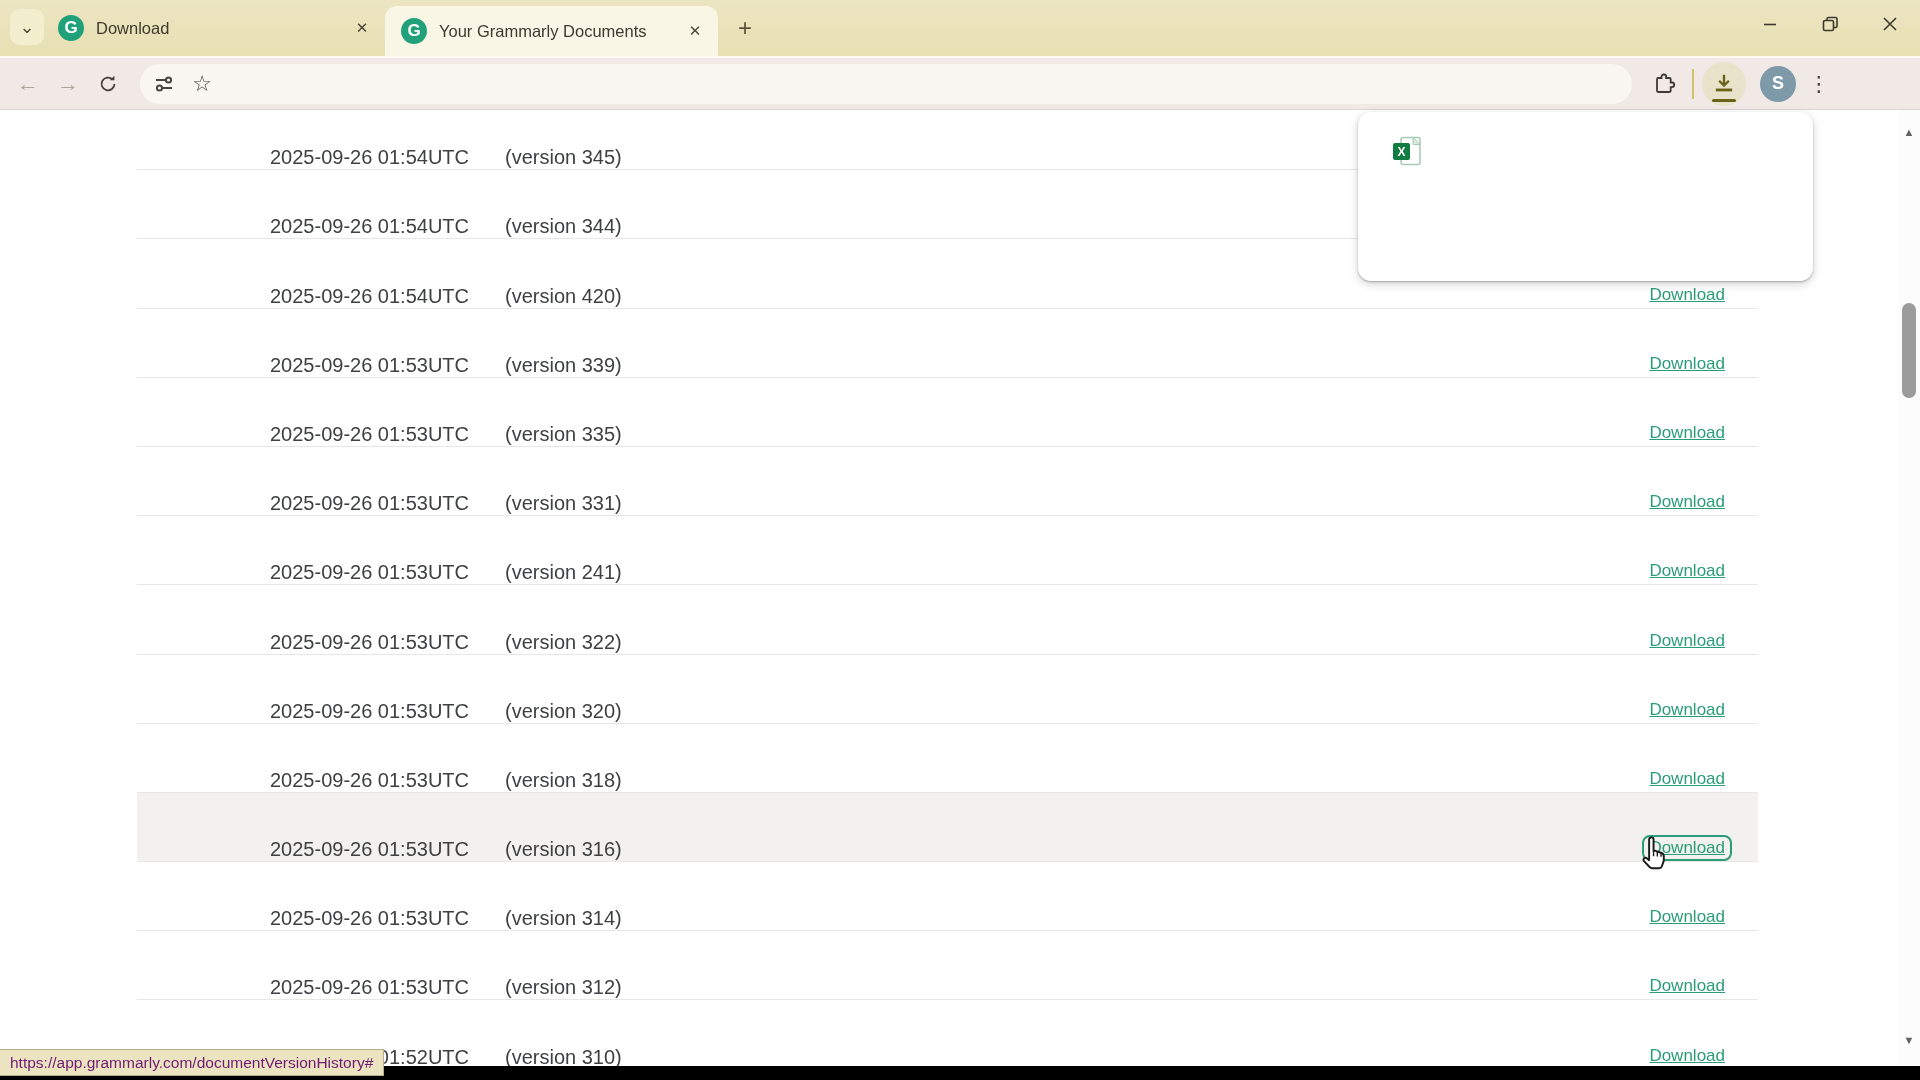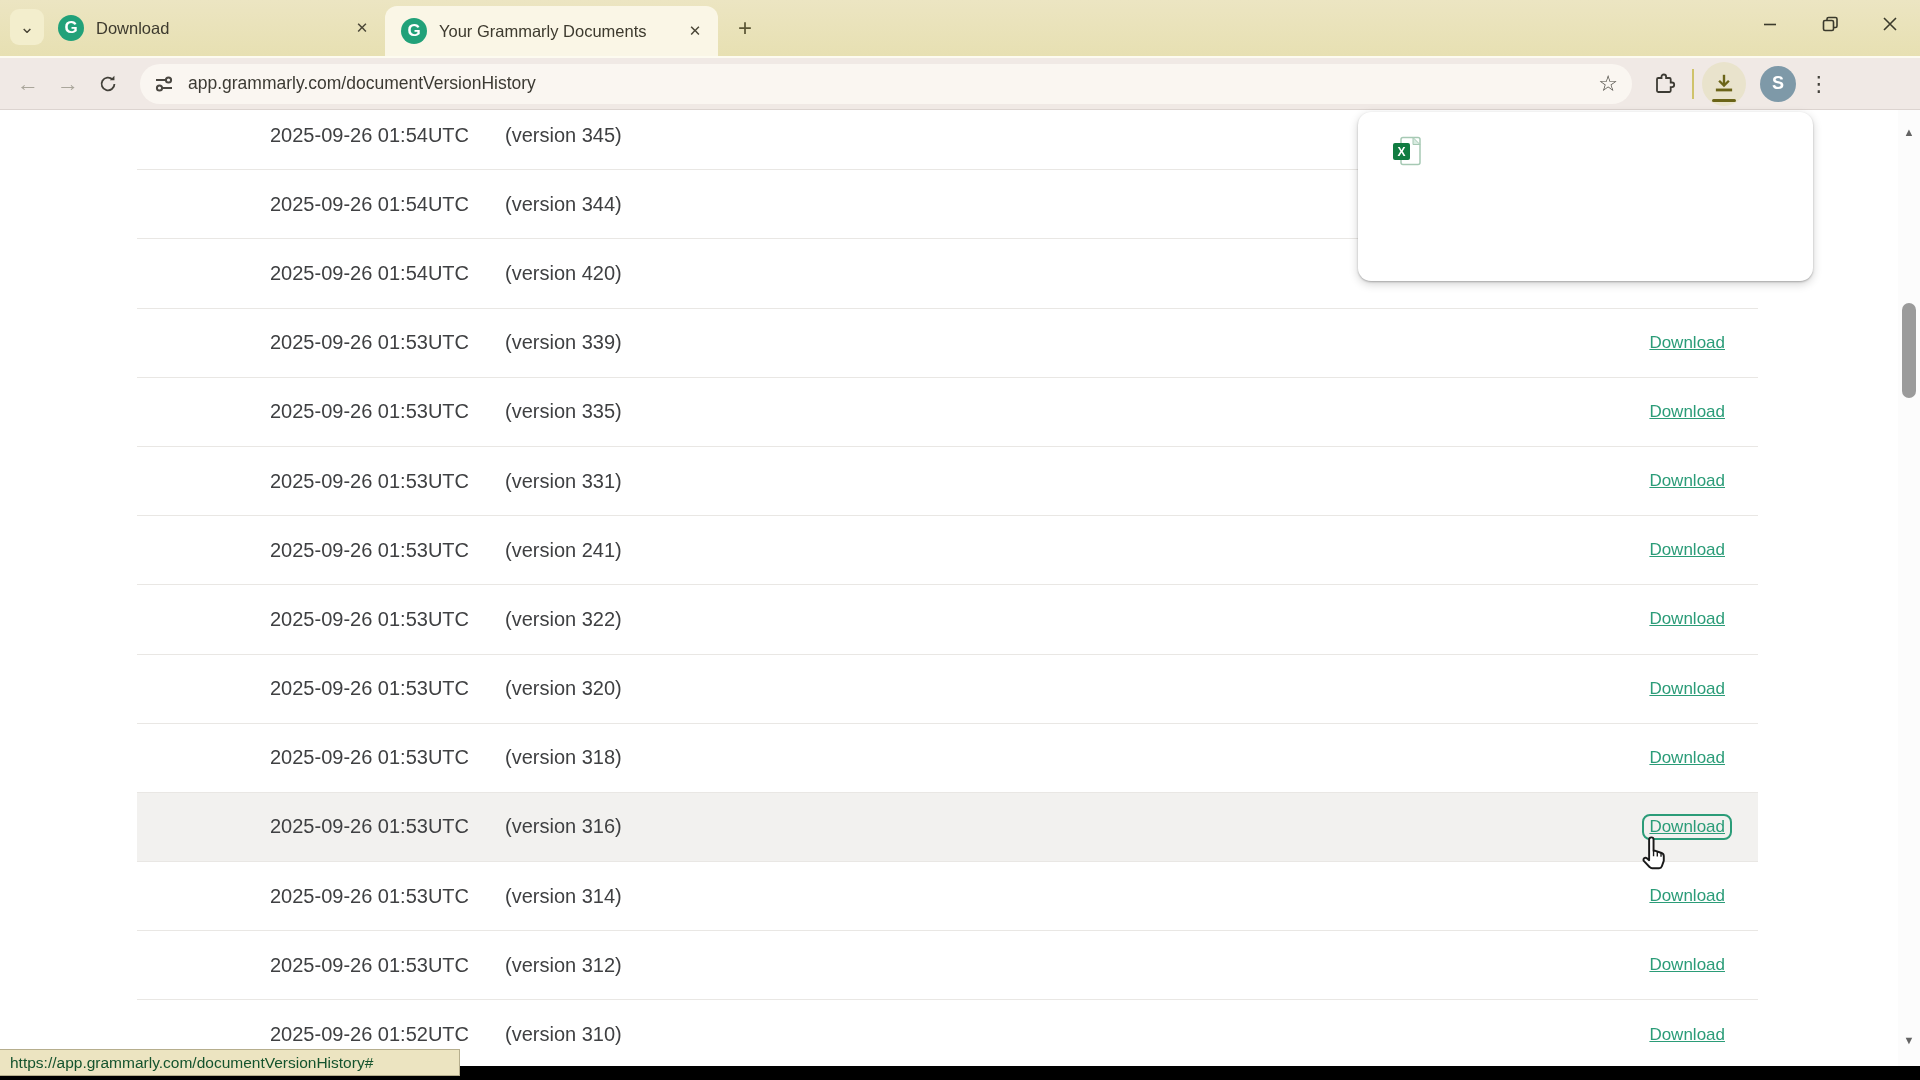--- a/index.html
+++ b/index.html
@@ -54,21 +54,21 @@
     display:flex;align-items:center;justify-content:center;}
   .dl-active-bar{position:absolute;left:10px;bottom:4px;width:24px;height:3px;background:var(--olive);border-radius:2px;}
   .avatar{width:36px;height:36px;border-radius:50%;background:var(--avatar);color:#fff;font-size:18px;
     font-weight:bold;display:flex;align-items:center;justify-content:center;margin-left:14px;}
   .menu-btn{width:34px;height:40px;display:flex;align-items:center;justify-content:center;
     font-size:21px;color:#43413a;margin-left:6px;letter-spacing:0;}
 
   
   .content{position:absolute;left:0;top:110px;width:1920px;height:956px;background:#fff;z-index:10;}
   .vtable{position:absolute;left:137px;top:-9px;width:1621px;}
-  .vrow{height:69.2px;display:flex;align-items:center;border-bottom:1px solid var(--divider);
+  .vrow{height:69.2px;display:flex;align-items:flex-end;border-bottom:1px solid var(--divider);
     font-size:20px;color:var(--text-dark);}
   .vrow.hl{background:var(--row-hl);}
   .cell-date{margin-left:133px;width:235px;}
   .cell-ver{width:300px;}
   .dl{margin-left:auto;margin-right:26px;color:var(--accent);font-size:17px;text-decoration:underline;
     padding:1px 5px;border:2px solid transparent;border-radius:8px;}
   .dl.focused{border-color:var(--accent);}
 
   
   .scrollbar{position:absolute;right:0;top:110px;width:22px;height:956px;background:#fcfcfc;z-index:20;}
@@ -82,23 +82,23 @@
     border-radius:13px;box-shadow:0 1px 2px rgba(0,0,0,.25),0 3px 10px rgba(0,0,0,.18);
     z-index:40;padding:15px 0 0 0;display:flex;flex-direction:column;}
   .dl-item{display:flex;align-items:flex-start;padding:6px 18px 6px 34px;height:66px;}
   .dl-item .fileicon{flex:0 0 30px;margin-top:3px;}
   .dl-item .texts{margin-left:20px;min-width:0;}
   .dl-item .fname{font-size:17px;font-weight:bold;color:#1f2023;white-space:nowrap;}
   .dl-item .fmeta{font-size:14.5px;color:var(--popup-meta);margin-top:6px;white-space:nowrap;}
 
   
   .bottom-bar{position:absolute;left:0;bottom:0;width:1920px;height:14px;background:#000;z-index:50;}
-  .status-tip{position:absolute;left:0;top:1049px;width:460px;height:27px;background:var(--status-bg);
+  .status-tip{position:absolute;left:0;top:1049px;width:384px;height:27px;background:var(--status-bg);
     border:1px solid #b6ae8d;border-left:none;z-index:60;display:flex;align-items:center;
-    padding:12px 10px;font-size:15.5px;color:#14532d;white-space:nowrap;overflow:hidden;}
+    padding:12px 10px;font-size:15.5px;color:#701a75;white-space:nowrap;overflow:hidden;}
 
   
   .cursor{position:absolute;left:1636px;top:836px;z-index:100;pointer-events:none;}
 </style>
 </head>
 <body>
 
 <div class="stage">
 
   <div class="tabstrip">
@@ -158,21 +158,20 @@
 
     <div class="omnibox">
       <div class="site-info">
         <svg width="20" height="20" viewBox="0 0 20 20">
           <line x1="2" y1="6" x2="12" y2="6" stroke="#4a4741" stroke-width="2"></line>
           <circle cx="14.5" cy="6" r="2.6" fill="none" stroke="#4a4741" stroke-width="2"></circle>
           <line x1="8" y1="14" x2="18" y2="14" stroke="#4a4741" stroke-width="2"></line>
           <circle cx="5.5" cy="14" r="2.6" fill="none" stroke="#4a4741" stroke-width="2"></circle>
         </svg>
       </div>
-      <span class="url-text">app.grammarly.com/documentVersionHistory</span>
       <div class="star-btn">
           <span>☆</span>
         </div>
     </div>
 
     <div class="ext-btn">
       <svg width="24" height="24" viewBox="0 0 24 24">
         <path d="M9.5 4.8c0-1.3 1-2.3 2.3-2.3s2.3 1 2.3 2.3V6h3.4c.7 0 1.2.5 1.2 1.2v3.3h1.2c1.3 0 2.3 1 2.3 2.3s-1 2.3-2.3 2.3h-1.2v3.7c0 .7-.5 1.2-1.2 1.2H6.2c-.7 0-1.2-.5-1.2-1.2V7.2C5 6.5 5.5 6 6.2 6h3.3V4.8z" fill="none" stroke="#3c3a33" stroke-width="1.8"></path>
       </svg>
     </div>

